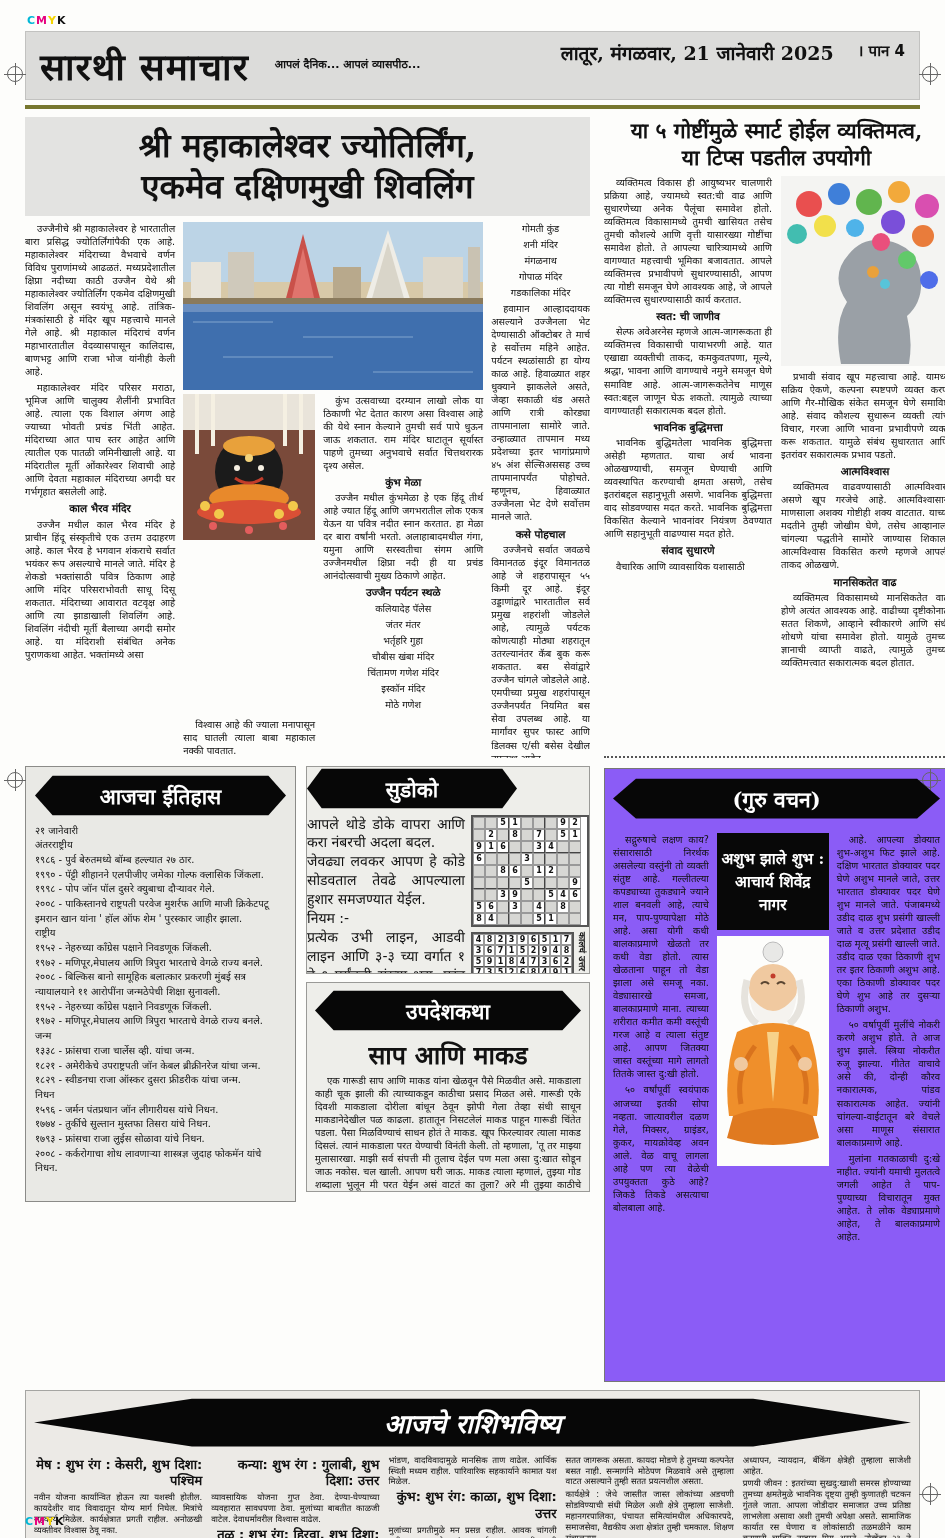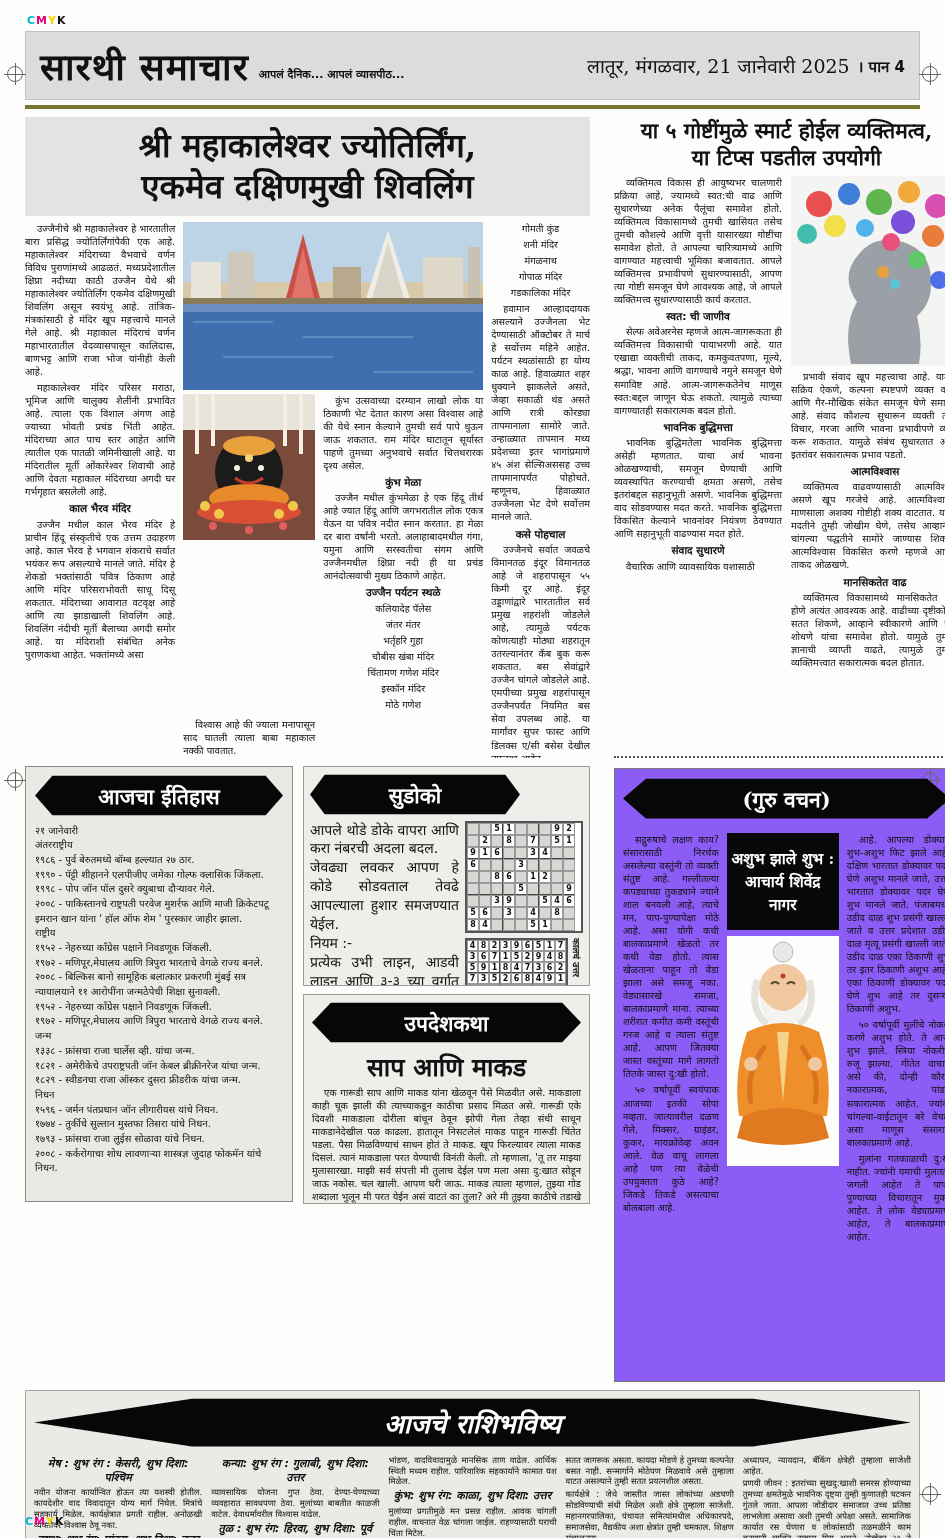--- a/index.html
+++ b/index.html
@@ -9,33 +9,33 @@
   
   .cmyk{font-family:"DejaVu Sans",sans-serif;font-weight:bold;font-size:11px;letter-spacing:1px;}
   .cmyk b:nth-child(1){color:#00b7d6}.cmyk b:nth-child(2){color:#e6007e}
   .cmyk b:nth-child(3){color:#f5d500}.cmyk b:nth-child(4){color:#111}
   .reg{position:absolute;width:14px;height:14px;border:1px solid #666;border-radius:50%;}
   .reg:before,.reg:after{content:"";position:absolute;background:#666;}
   .reg:before{left:50%;top:-4px;bottom:-4px;width:1px;}
   .reg:after{top:50%;left:-4px;right:-4px;height:1px;}
   
   .masthead{margin-top:4px;background:#dcdcda;border:1px solid #c2c2c0;display:flex;
-            align-items:center;padding:8px 14px;}
+            align-items:flex-start;padding:8px 14px;gap:16px;}
   .mast-title{font-family:"DejaVu Serif",serif;font-weight:bold;font-size:37px;letter-spacing:1px;}
   .mast-tag{font-size:11px;font-weight:bold;margin-left:10px;margin-top:16px;}
-  .mast-date{margin-left:auto;font-weight:normal;font-size:19px;font-family:"DejaVu Serif",serif;}
+  .mast-date{margin-left:auto;font-weight:bold;font-size:19px;font-family:"DejaVu Serif",serif;}
   .mast-page{font-size:15px;font-weight:bold;margin-left:8px;}
   .rule{height:4px;background:#77772f;margin-top:5px;}
   
   .para{margin:0 0 3px 0;font-size:9.6px;line-height:1.36;text-align:justify;text-indent:12px;}
   .para.sub{text-align:center;font-weight:bold;text-indent:0;font-size:10.5px;margin:2px 0;}
   .para.ctr{text-align:center;text-indent:0;}
   .line{font-size:9.8px;line-height:1.5;}
   
-  .main-row{display:flex;gap:24px;margin-top:8px;}
+  .main-row{display:flex;gap:14px;margin-top:8px;}
   .left-zone{width:565px;}
   .right-zone{width:345px;}
   .lead-head{background:#e3e3e1;text-align:center;font-weight:bold;font-size:33px;
              line-height:1.25;padding:8px 4px;font-family:"DejaVu Serif",serif;}
   .lead-body{display:flex;gap:8px;margin-top:6px;height:536px;overflow:hidden;}
   .lead-c1{width:152px;}
   .lead-mid{width:300px;}
   .lead-c4{width:100px;}
   .midrow{display:flex;gap:8px;margin-top:4px;}
   .photo{display:block;}
@@ -47,21 +47,21 @@
   
   .ribbon{background:#070707;color:#fff;text-align:center;font-weight:bold;
           clip-path:polygon(0 50%,7% 5%,93% 5%,100% 50%,93% 95%,7% 95%);
           padding:8px 0;font-size:21px;font-family:"DejaVu Serif",serif;}
   .ribbon.big{font-size:26px;font-style:italic;clip-path:polygon(0 50%,18% 4%,82% 4%,100% 50%,82% 96%,18% 96%);}
   
   .band{display:flex;gap:10px;margin-top:8px;}
   .box{border:1px solid #8b8b88;background:#e9e9e5;padding:7px 9px;}
   .hist-box{width:258px;height:420px;overflow:hidden;}
   .mid-col{width:287px;}
-  .sud-box{background:#eeeeea;border:1px solid #9a9a97;padding:6px;height:206px;overflow:hidden;}
+  .sud-box{background:#eeeeea;border:1px solid #9a9a97;height:206px;overflow:hidden;}
   .sud-flex{display:flex;gap:6px;margin-top:4px;}
   .sud-intro{width:158px;}
   .sud-intro .line{font-size:14px;line-height:1.35;text-align:justify;}
   .grid9{display:grid;grid-template-columns:repeat(9,12px);grid-auto-rows:12px;border:2px solid #555;background:#fff;}
   .grid9 .cell{border:0.5px solid #999;font-size:8px;display:flex;align-items:center;justify-content:center;font-weight:bold;}
   .grid9 .cell.empty{background:#d7d7d4;}
   .ans-wrap{display:flex;align-items:flex-start;gap:2px;}
   .ans-label{writing-mode:vertical-rl;font-size:9px;font-weight:bold;}
   .story-box{background:#eeeeea;border:1px solid #9a9a97;padding:6px 8px;margin-top:8px;height:196px;overflow:hidden;}
   .story-title{text-align:center;font-weight:bold;font-size:25px;margin:4px 0 3px;font-family:"DejaVu Serif",serif;}
@@ -72,21 +72,21 @@
   .guru-colM{width:112px;}
   .guru-colR{width:112px;}
   .guru-black{background:#080808;color:#fff;text-align:center;font-weight:bold;
               font-size:15.5px;line-height:1.5;padding:14px 4px;font-family:"DejaVu Serif",serif;}
   .dotline{border-top:2px dotted #555;margin:8px 0;}
   
   .rashi{margin-top:8px;background:#eceae6;border:1px solid #a5a5a2;padding:6px 8px 10px;height:330px;overflow:hidden;}
   .rashi-cols{display:flex;gap:9px;margin-top:6px;}
   .rashi-col{flex:1;}
   .rashi-col .para{font-size:8.4px;line-height:1.3;text-indent:0;margin-bottom:2px;}
-  .rashi-col .para.sub{font-size:11px;text-align:center;font-style:italic;}
+  .rashi-col .para.sub{font-size:13px;text-align:right;}
   .footrow{position:absolute;left:25px;bottom:10px;}
 </style>
 </head>
 <body>
 
 <div class="page">
   <div class="inner">
 
     <div class="cmyk" style="margin-left:2px;">
       <b>C</b><b>M</b><b>Y</b><b>K</b>

